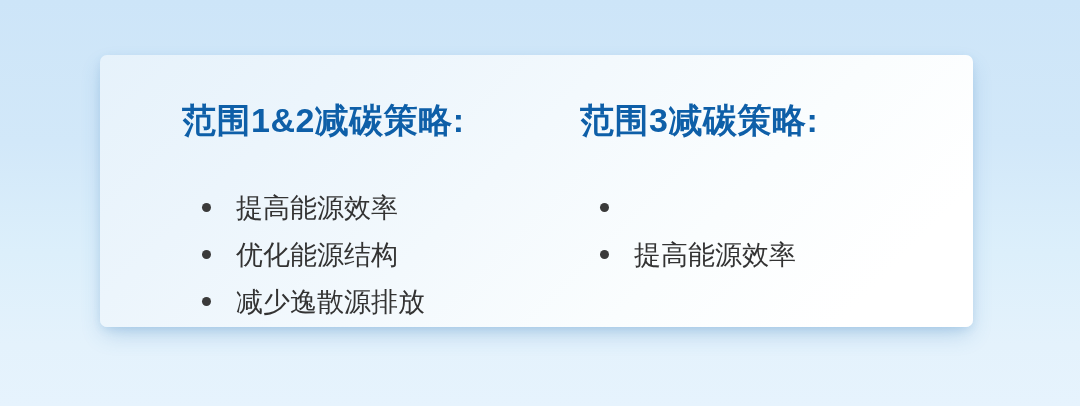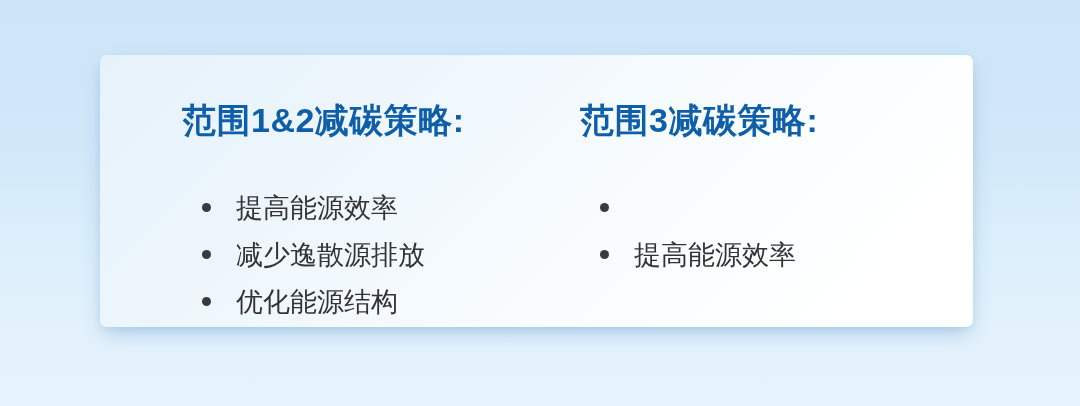--- a/index.html
+++ b/index.html
@@ -110,25 +110,25 @@
     <div class="col" id="col-left">
       <h2 class="col-heading">范围1&amp;2减碳策略:</h2>
 
       <ul class="bullet-list">
         <li class="bullet-item">
           <span class="bullet-dot"></span>
           <span>提高能源效率</span>
         </li>
         <li class="bullet-item">
           <span class="bullet-dot"></span>
-          <span>减少逸散源排放</span>
+          <span>优化能源结构</span>
         </li>
         <li class="bullet-item">
           <span class="bullet-dot"></span>
-          <span>优化能源结构</span>
+          <span>减少逸散源排放</span>
         </li>
       </ul>
     </div>
 
     <div class="col" id="col-right">
       <h2 class="col-heading">范围3减碳策略:</h2>
 
       <ul class="bullet-list">
         <li class="bullet-item">
           <span class="bullet-dot"></span>

